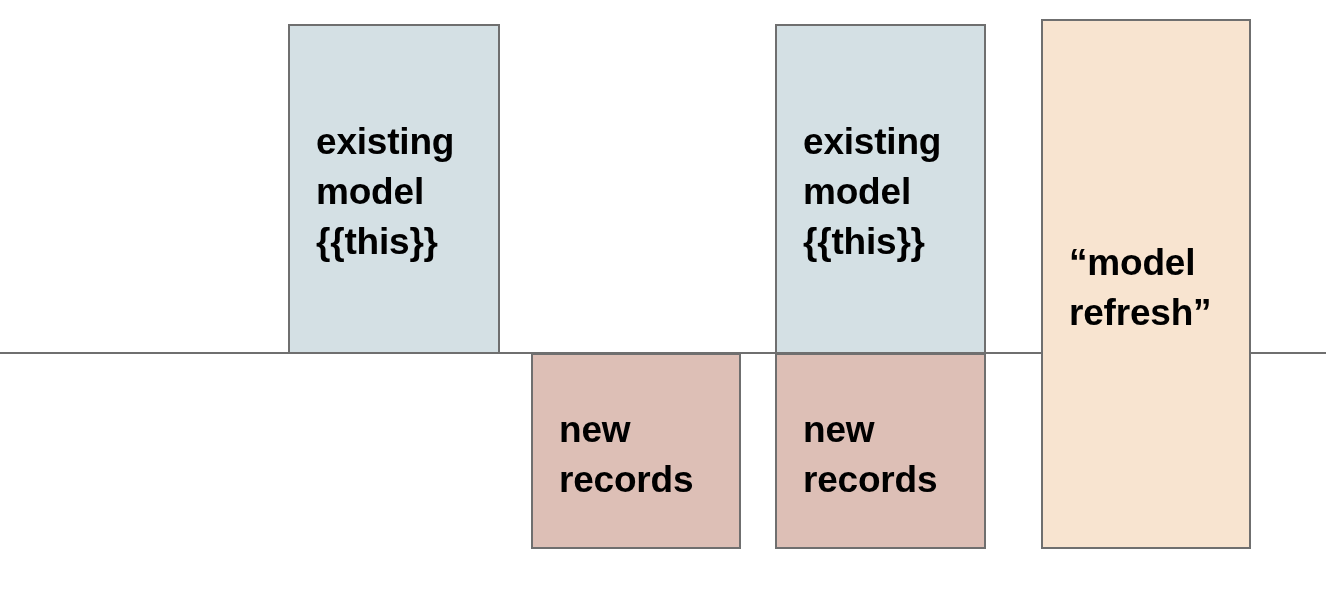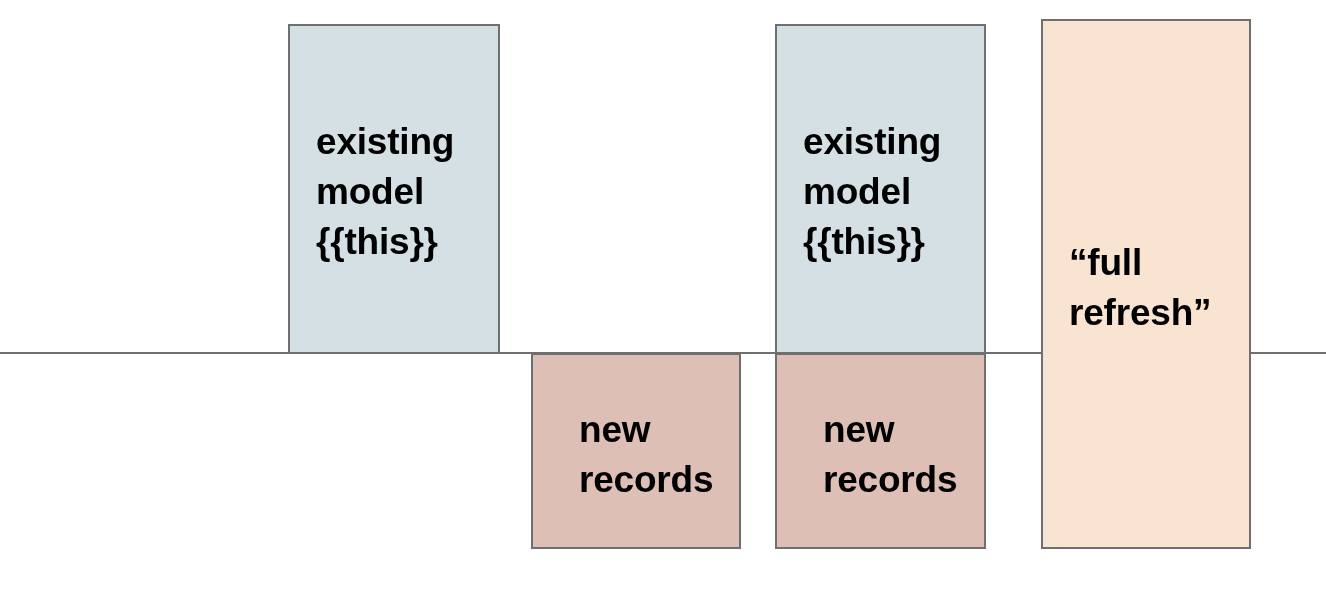--- a/index.html
+++ b/index.html
@@ -36,21 +36,21 @@
     color: #000000;
     padding-left: 26px;
     padding-right: 10px;
     white-space: pre-line;
     letter-spacing: -0.2px;
     font-weight: bold;
   }
   
   .fill-green  { background: #dde8d3; }
   .fill-blue   { background: #d4e0e4; }
-  .fill-pink   { background: #ddbfb6; padding-left: 20px; }
+  .fill-pink   { background: #ddbfb6; }
   .fill-orange { background: #f8e4d0; }
 </style>
 </head>
 <body>
 
 <div id="canvas">
 
   <div class="axis-line" id="axis-line" style="left: 0px; top: 352px; width: 1326px; height: 2px; background: rgb(111, 111, 111);"></div>
 
 
@@ -70,17 +70,17 @@
 model
 {{this}}</div>
   </div>
 
   <div class="box fill-pink" id="box-4" style="left: 775px; top: 353px; width: 211px; height: 196px; background: rgb(221, 191, 182); border-color: rgb(111, 111, 111); justify-content: flex-start;">
     <div class="label" style="margin-top: 50px; color: rgb(0, 0, 0);">new
 records</div>
   </div>
 
   <div class="box fill-orange" id="box-5" style="left: 1041px; top: 19px; width: 210px; height: 530px; background: rgb(248, 228, 208); border-color: rgb(111, 111, 111); justify-content: flex-start;">
-    <div class="label" style="margin-top: 217px; color: rgb(0, 0, 0);">“full
+    <div class="label" style="margin-top: 217px; color: rgb(0, 0, 0);">“model
 refresh”</div>
   </div>
 
 </div>
 
 </body></html>

